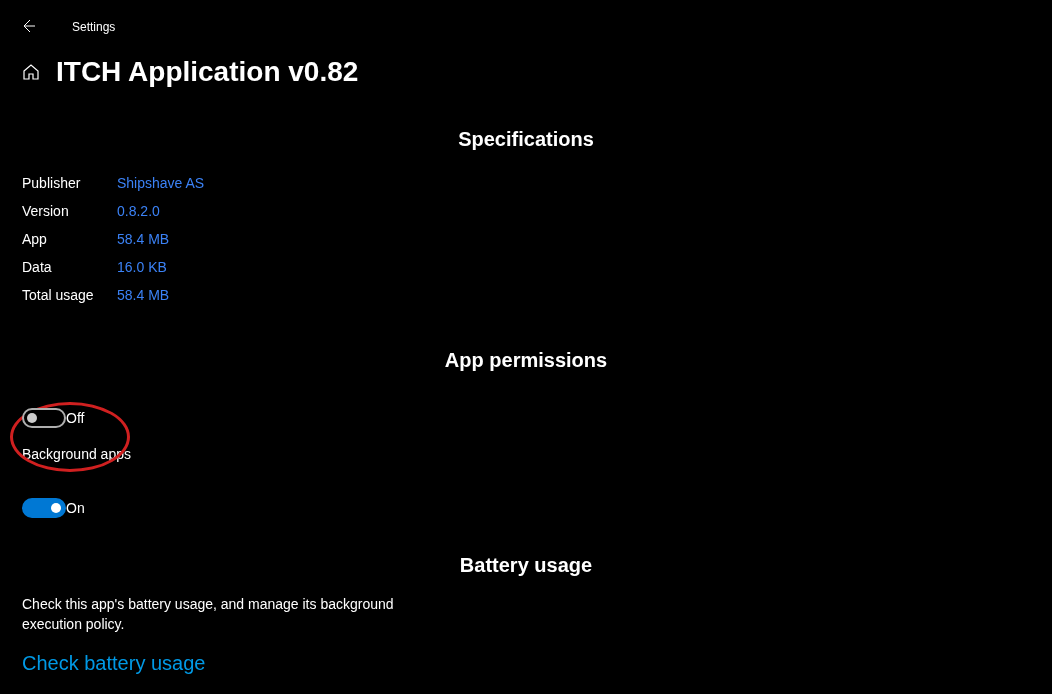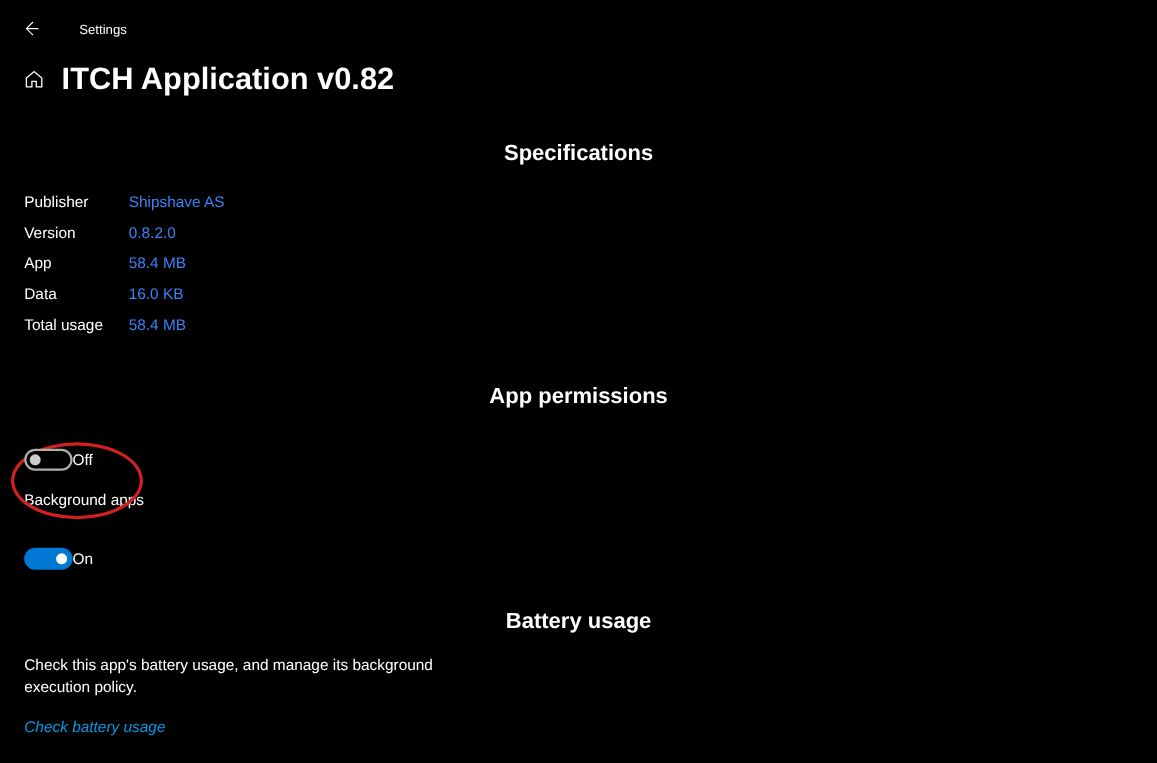--- a/index.html
+++ b/index.html
@@ -130,24 +130,23 @@
     }
     .battery-desc {
       font-size: 14px;
       color: #ffffff;
       max-width: 420px;
       line-height: 1.4;
       margin-bottom: 18px;
     }
     .battery-link {
       color: #0099e5;
-      font-size: 14px;
+      font-size: 20px;
       text-decoration: none;
       cursor: pointer;
-      font-style: italic;
     }
     .annotation-circle {
       position: absolute;
       border: 3px solid #d02020;
       border-radius: 50%;
       width: 120px;
       height: 70px;
       left: -12px;
       top: -6px;
       pointer-events: none;

